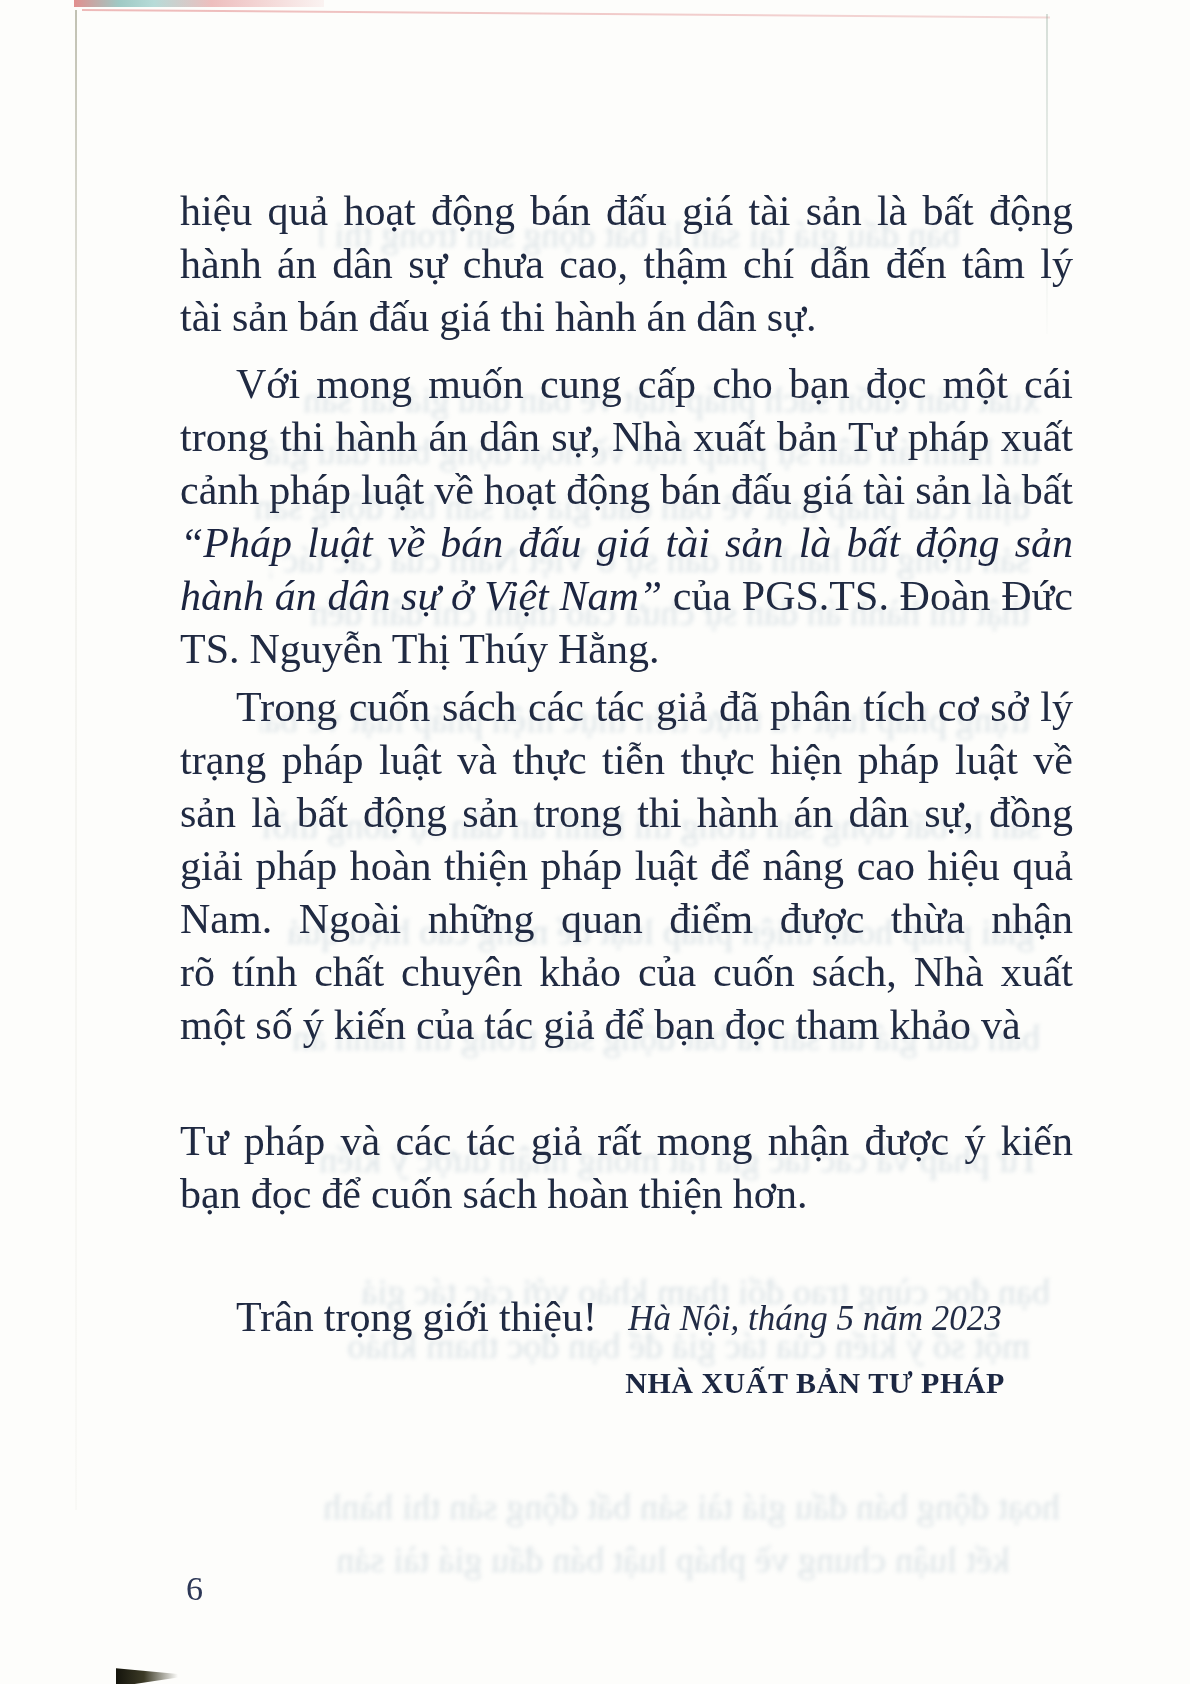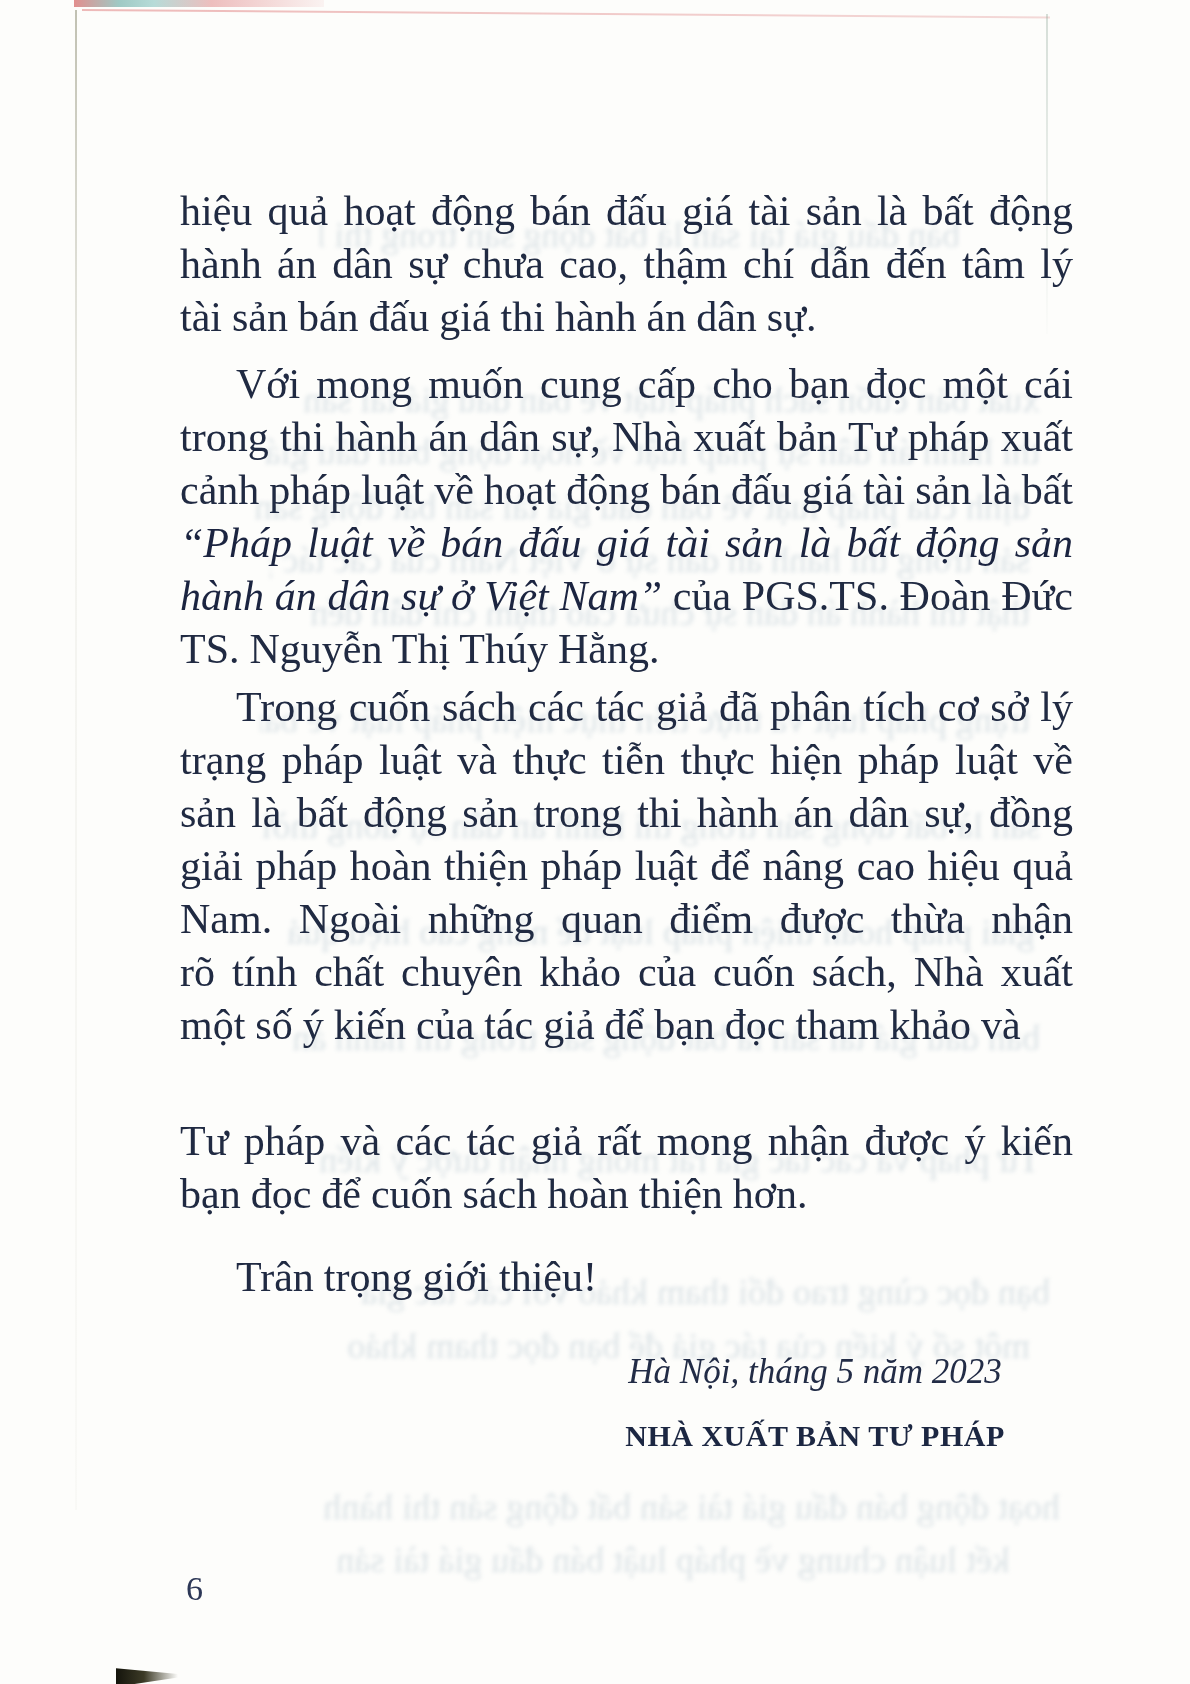--- a/index.html
+++ b/index.html
@@ -40,29 +40,29 @@
     position:absolute;
     font-size:36px;line-height:40px;
     color:#8ea6b6;opacity:.30;
     filter:blur(2px);
     transform:scaleX(-1);
     white-space:nowrap;overflow:hidden;height:44px;
   }
   
   .content{position:absolute;left:180px;width:893px;top:0;}
   .para{position:absolute;left:0;width:100%;}
-  .p1{top:185px}.p2{top:358px}.p3{top:681px}.p4{top:1115px}.p5{top:1251px}
+  .p1{top:185px}.p2{top:358px}.p3{top:681px}.p4{top:1115px}.p5{top:1291px}
   .line{
     font-size:42px;line-height:53px;height:53px;overflow:hidden;
     word-spacing:-0.5px;
   }
   .just{text-align:justify;text-align-last:justify;}
   .ind{text-indent:56px;}
   .bt{font-weight:400;font-style:italic;color:#1b2440;}
-  .sig{position:absolute;left:560px;top:1349px;width:510px;text-align:center;}
+  .sig{position:absolute;left:560px;top:1296px;width:510px;text-align:center;}
   .sig-date{font-style:italic;font-size:35px;line-height:46px;color:#222c46;}
   .sig-pub{font-weight:700;font-size:30px;line-height:46px;letter-spacing:.5px;margin-top:18px;color:#1c2742;}
   .pagenum{position:absolute;left:186px;top:1570px;font-size:34px;color:#2c3756;}
 </style>
 </head>
 <body>
 
 <div class="page">
 
   <div class="scan-color-strip"></div>

